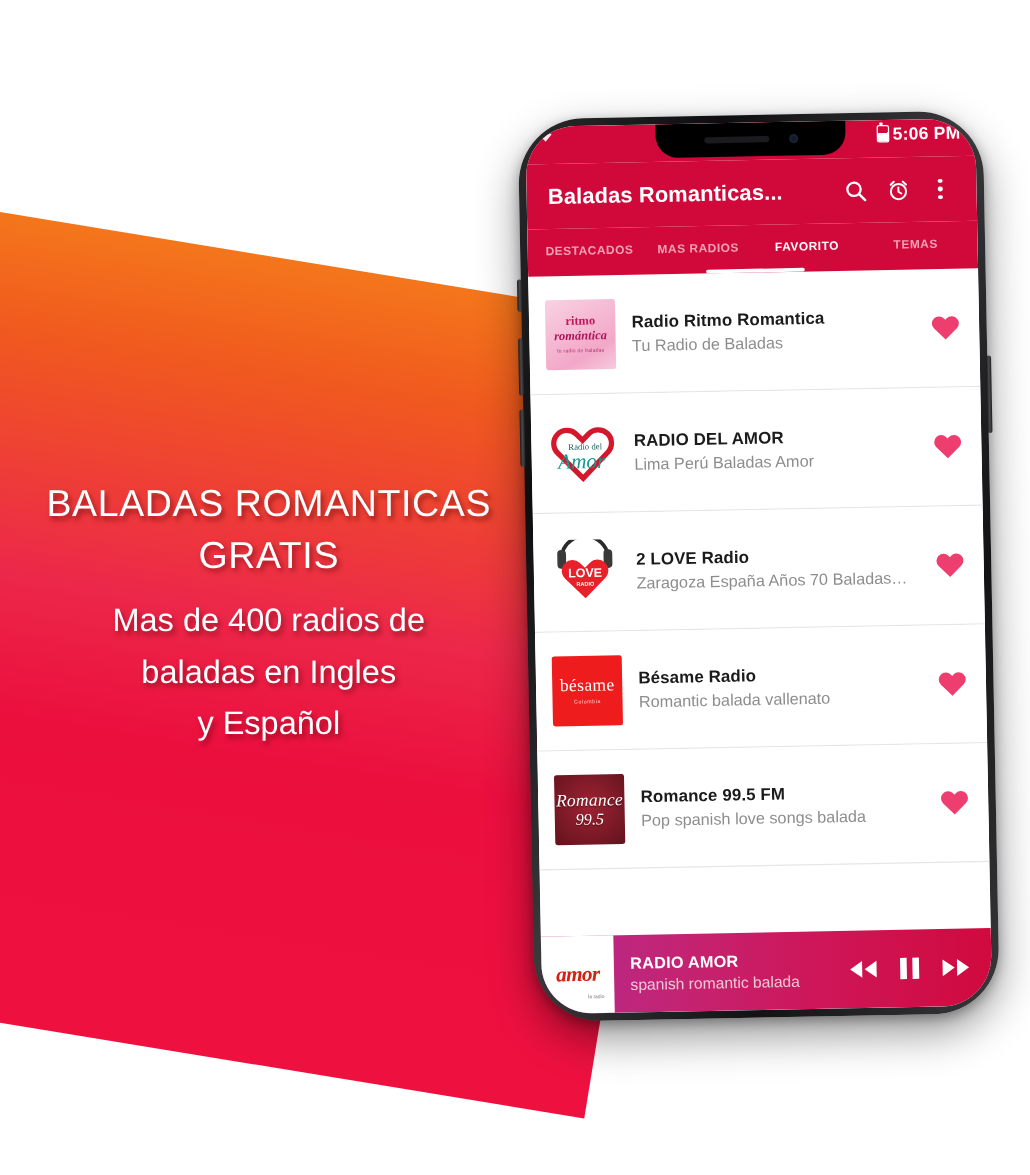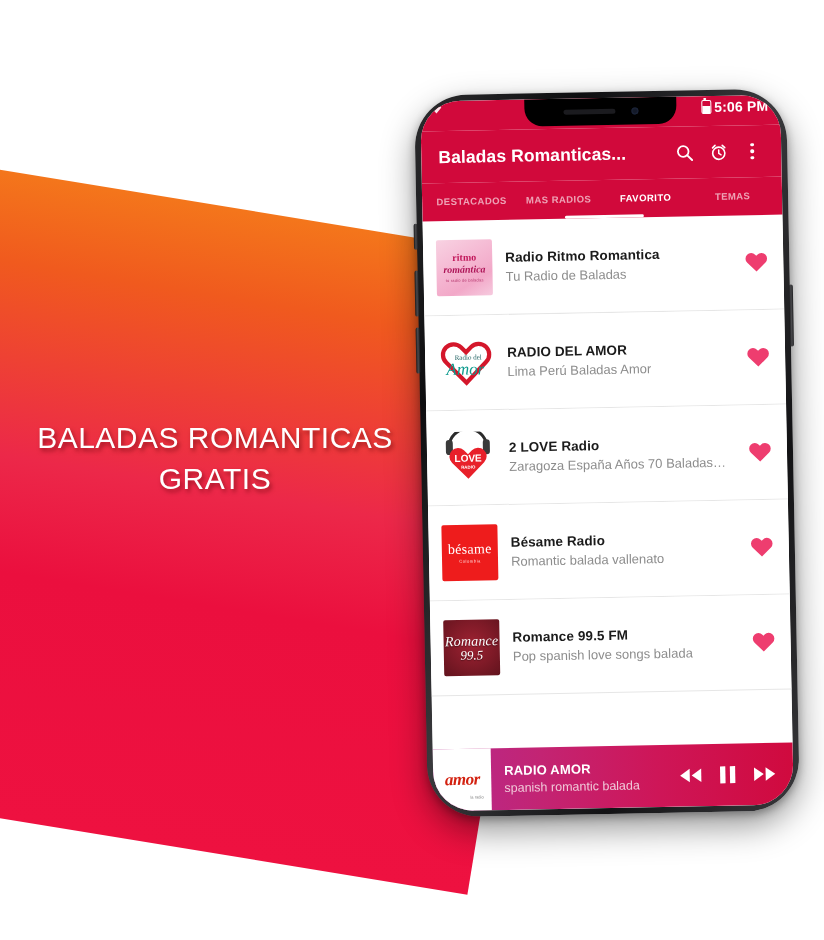--- a/index.html
+++ b/index.html
@@ -16,21 +16,21 @@
     position:absolute;
     left:-120px; top:150px;
     width:700px; height:640px;
     background:linear-gradient(180deg,#F4761B 0%,#F05A1E 14%,#EC2849 44%,#EB0F3E 62%,#EE1140 100%);
     transform:rotate(9.3deg);
     transform-origin:0 0;
     z-index:2;
   }
   .promo-text{
     position:absolute;
-    left:0px; top:417px;
+    left:0px; top:383px;
     width:430px;
     z-index:4;
     text-align:center;
     color:#ffffff;
     text-shadow:2px 3px 4px rgba(90,0,10,.55);
     pointer-events:none;
   }
   .promo-title{
     font-size:30px;
     line-height:41px;
@@ -242,20 +242,23 @@
 </head>
 <body>
 
 <div class="stage">
 
   <div class="promo-band"></div>
 
   <div class="promo-text">
     <div class="promo-title">BALADAS ROMANTICAS
 GRATIS</div>
+    <div class="promo-sub">Mas de 400 radios de
+baladas en Ingles
+y Español</div>
   </div>
 
   <div class="phone">
     <div class="phone-frame"></div>
     <div class="btn-side btn-mute"></div>
     <div class="btn-side btn-vup"></div>
     <div class="btn-side btn-vdn"></div>
     <div class="btn-side btn-pwr"></div>
     <div class="phone-inner"></div>
 

